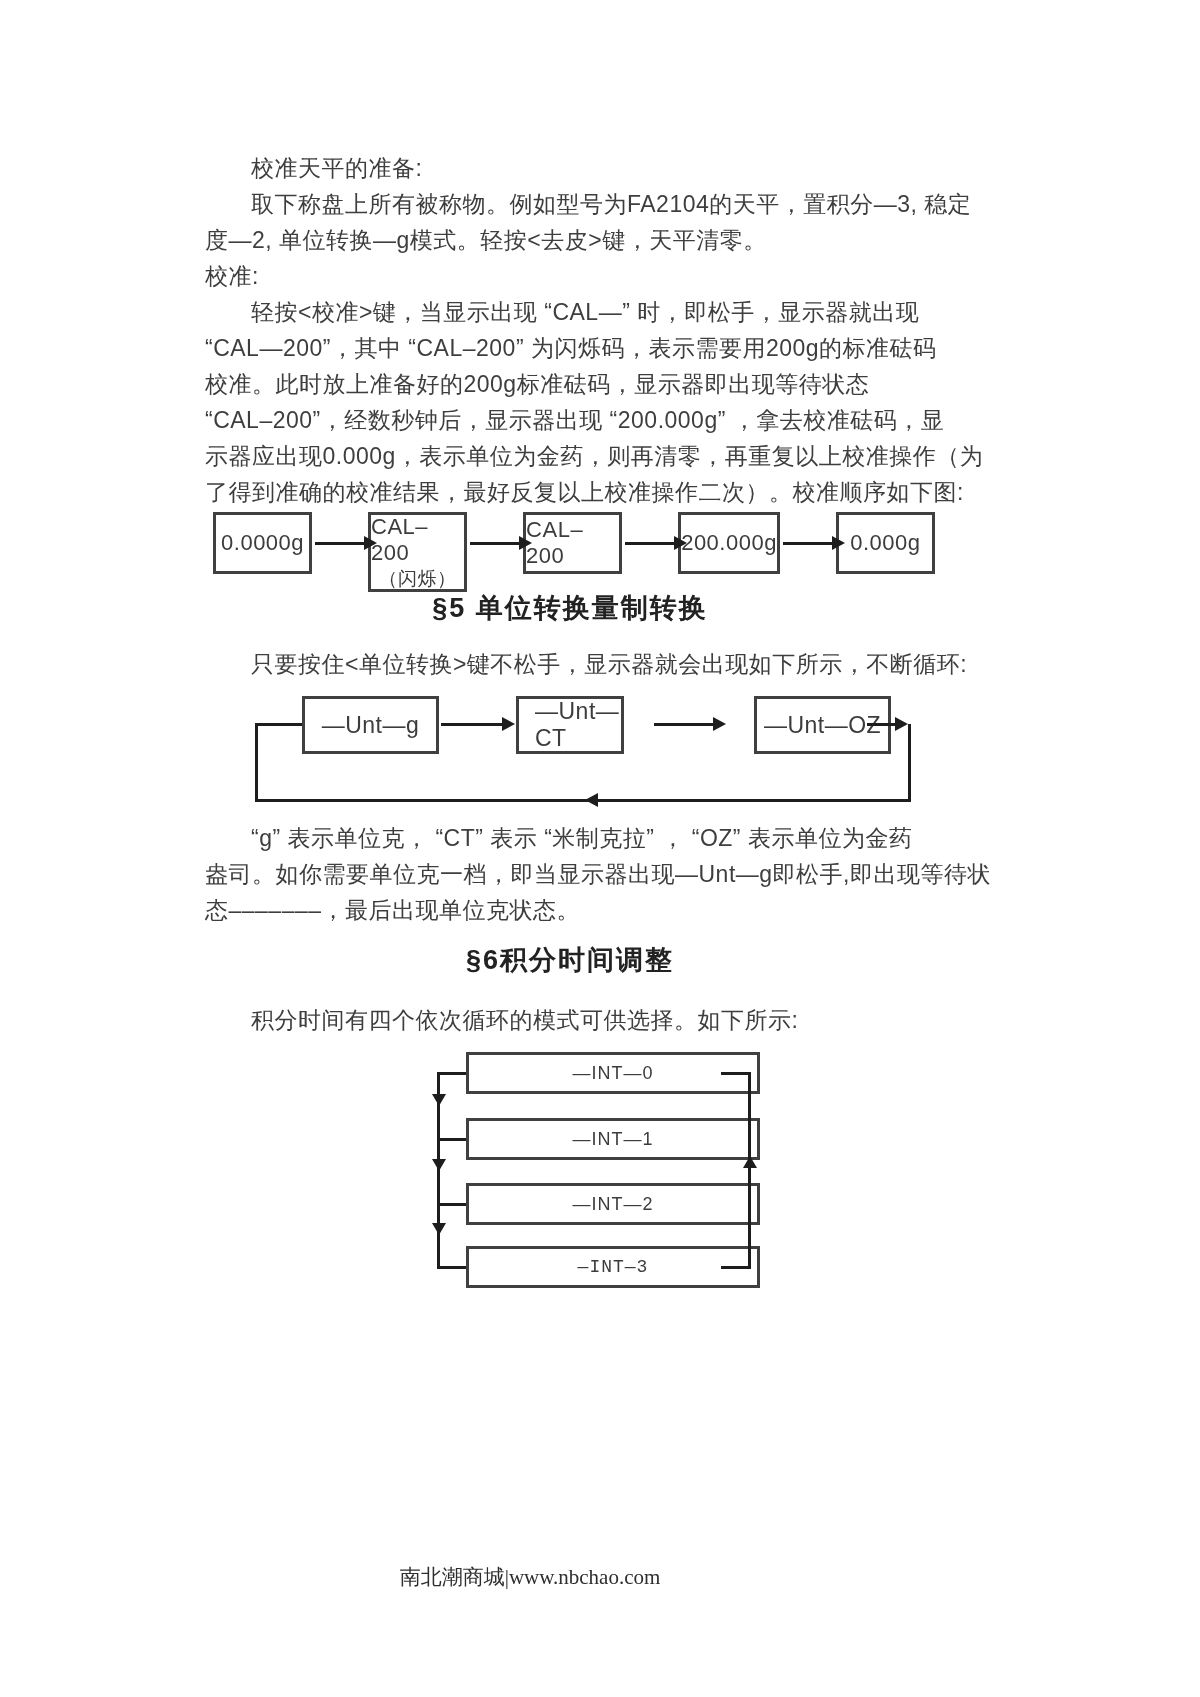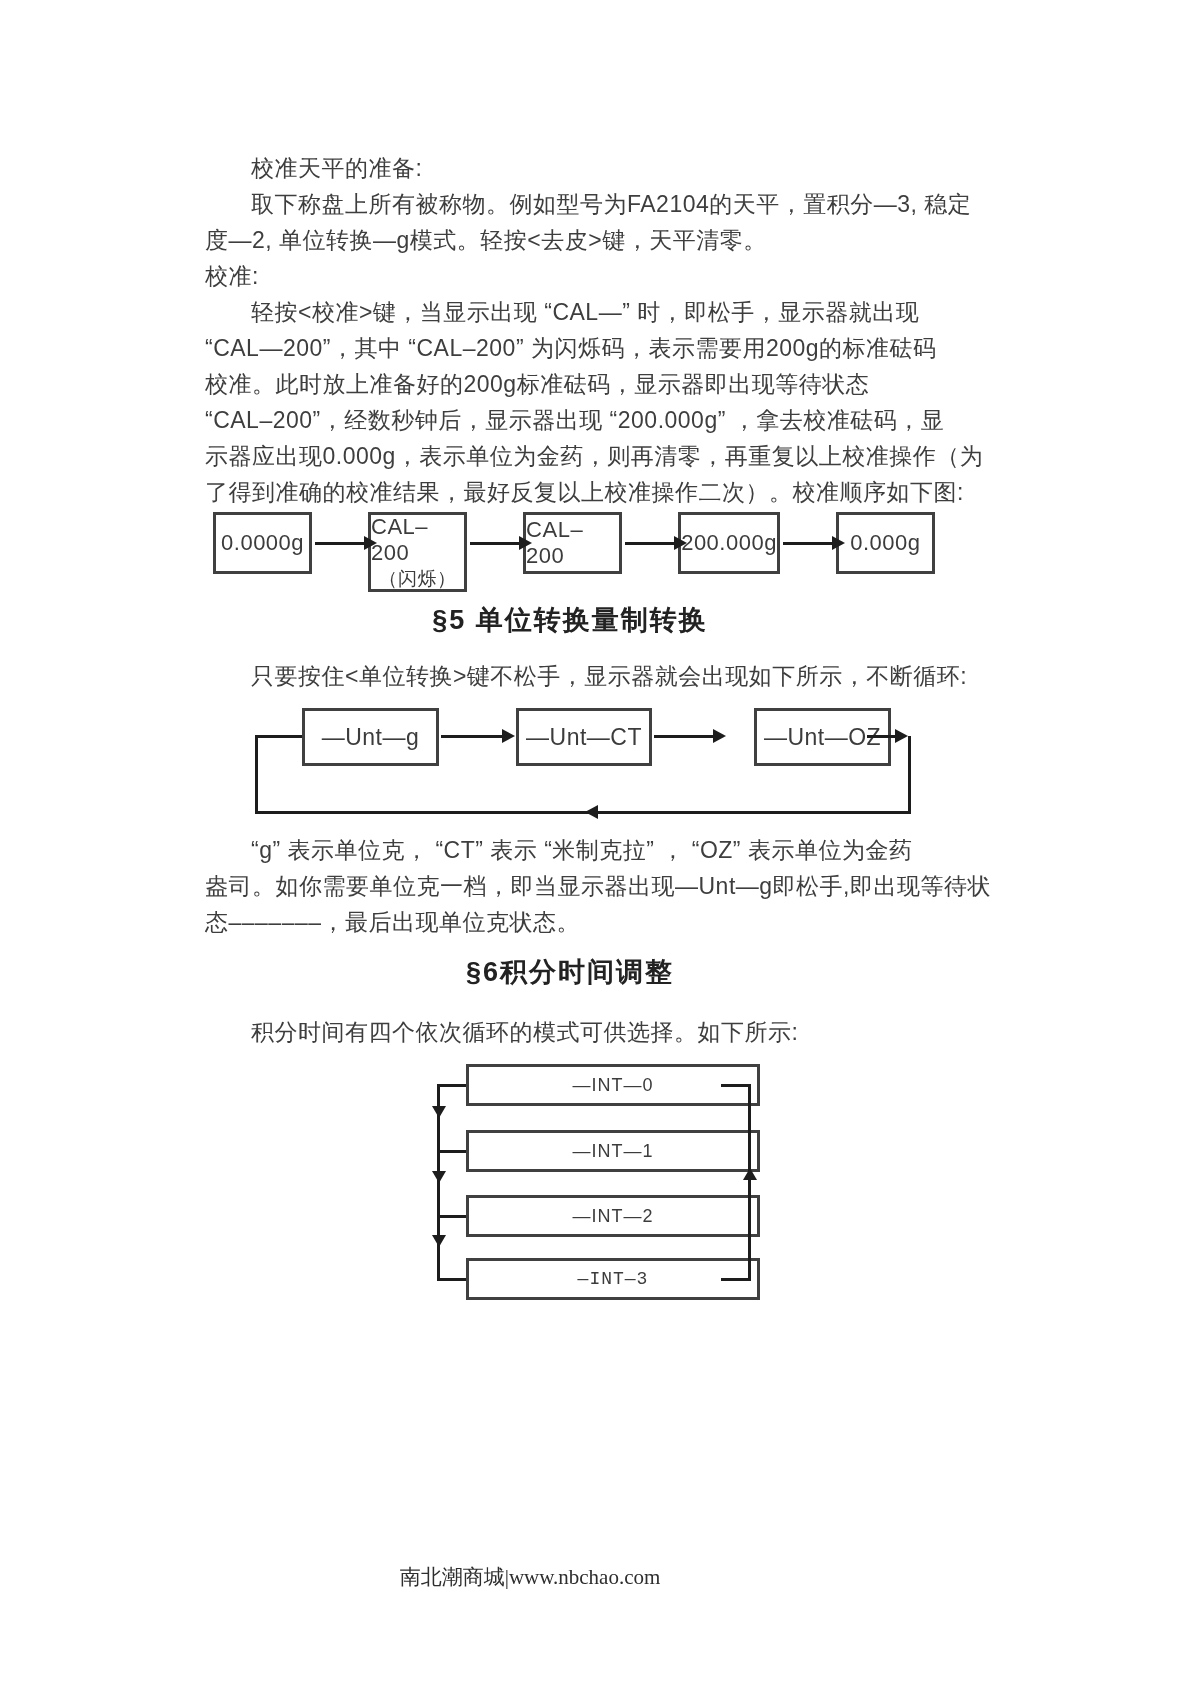--- a/index.html
+++ b/index.html
@@ -16,21 +16,21 @@
   }
   .tline{
     font-size:23px;line-height:36px;height:36px;white-space:nowrap;
     letter-spacing:0.5px;color:#3e3e3e;
   }
   .indent{padding-left:46px;}
   .heading{
     font-size:27px;font-weight:bold;color:#222;
     text-align:center;letter-spacing:2px;line-height:32px;
   }
-  .h5{margin-top:12px;}
+  .h5{margin-top:0;}
   .h6{margin-top:16px;}
   .intro{margin-top:22px;}
   .intro6{margin-top:26px;}
   
   .flow1{display:flex;align-items:flex-start;margin-left:8px;margin-top:2px;}
   .box{
     box-sizing:border-box;border:3px solid #404040;background:#fff;
     display:flex;flex-direction:column;align-items:center;justify-content:center;
     font-size:22px;color:#3c3c3c;letter-spacing:0.5px;
   }
@@ -107,21 +107,21 @@
 
     <div class="tline indent intro">只要按住&lt;单位转换&gt;键不松手，显示器就会出现如下所示，不断循环:</div>
 
     <div class="loopd">
       <div class="lh" style="left:50px;top:35px;width:50px;"></div>
       <div class="box" style="left:97px;top:8px;width:137px;">
           <span>—Unt—g</span>
         </div>
       <div class="lh" style="left:236px;top:35px;width:62px;"></div>
       <div class="head-right" style="left:297px;top:29px;"></div>
-      <div class="box" style="left:311px;top:8px;width:136px;">
+      <div class="box" style="left:311px;top:8px;width:108px;padding-left:16px;">
           <span>—Unt—CT</span>
         </div>
       <div class="lh" style="left:449px;top:35px;width:60px;"></div>
       <div class="head-right" style="left:508px;top:29px;"></div>
       <div class="box" style="left:549px;top:8px;width:137px;">
           <span>—Unt—OZ</span>
         </div>
       <div class="lh" style="left:662px;top:35px;width:30px;"></div>
       <div class="head-right" style="left:690px;top:29px;"></div>
       <div class="lv" style="left:703px;top:36px;height:78px;"></div>

